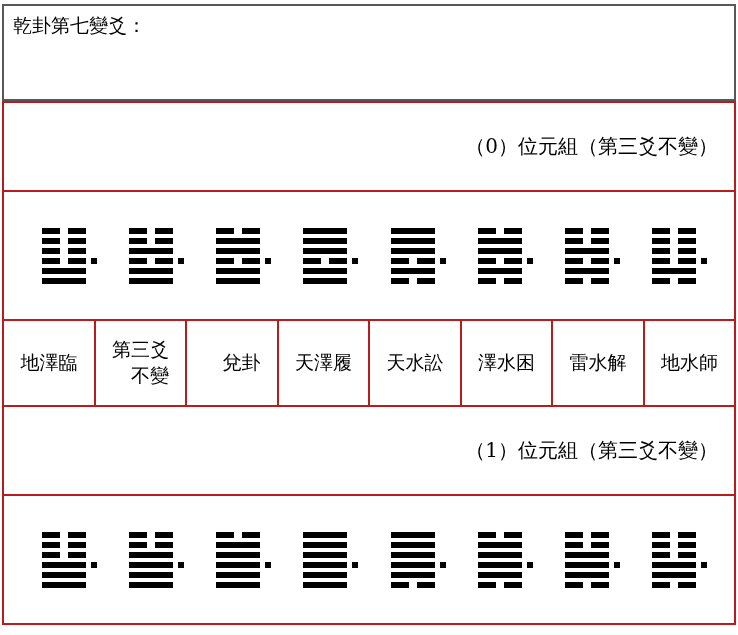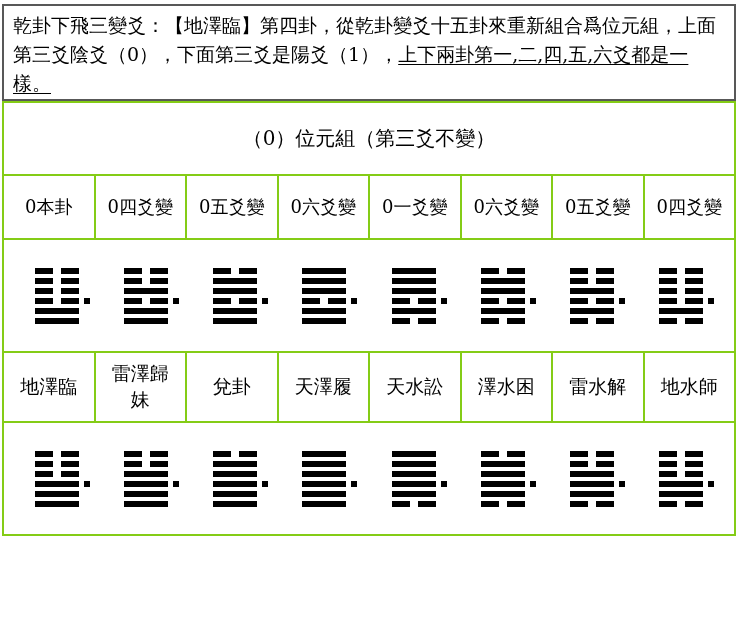--- a/index.html
+++ b/index.html
@@ -19,23 +19,23 @@
     line-height:29px;
     letter-spacing:0;
   }
   .u{text-decoration:underline;text-underline-offset:3px;}
   table.hex-table{
     width:734px;margin:0 2px;
     border-collapse:collapse;table-layout:fixed;
     border:2px solid #3d3d3d;
   }
   table.hex-table td{
-    border:2px solid #84cc16;
-    text-align:center;vertical-align:middle;
-    padding:8px;overflow:hidden;
+    border:2px solid #b91c1c;
+    text-align:right;vertical-align:middle;
+    padding:16px;overflow:hidden;
   }
   td.section-title{height:55px;font-size:20px;}
   td.label-cell{height:46px;font-size:18px;}
   td.hexes-cell{height:95px;}
   td.name-cell{height:50px;font-size:19px;}
   tr.last-names td.name-cell{height:66px;}
   .hexflex{display:flex;width:100%;}
   .hexcell{flex:1;display:flex;justify-content:center;align-items:center;}
   .hexagram{width:44px;}
   .hexline{position:relative;height:6px;margin-bottom:4px;background:#000;}
@@ -43,39 +43,29 @@
   .hexline.yin{background:transparent;display:flex;justify-content:space-between;}
   .hexline.yin::before,.hexline.yin::after{content:"";display:block;width:18px;height:6px;background:#000;}
   .dot{position:absolute;right:-11px;top:0;width:6px;height:6px;background:#000;}
 </style>
 </head>
 <body style="background: rgb(255, 255, 255); color: rgb(0, 0, 0);">
 
 <div class="page">
 
   <div class="header-box" style="border-color: rgb(88, 88, 88);">
-    <div><span>乾卦下飛三變爻：【地澤臨】第四卦，從乾卦變爻十五卦來重新組合爲位元組，上面第三爻陰爻（0），下面第三爻是陽爻（1），</span><span class="u">上下兩卦第一,二,四,五,六爻都是一樣。</span></div>
+    <div>乾卦第七變爻：</div>
   </div>
 
   <table class="hex-table">
     <tbody>
         <tr>
           <td class="section-title" colspan="8">（0）位元組（第三爻不變）</td>
         </tr>
         <tr>
-          <td class="label-cell">0本卦</td>
-          <td class="label-cell">0四爻變</td>
-          <td class="label-cell">0五爻變</td>
-          <td class="label-cell">0六爻變</td>
-          <td class="label-cell">0一爻變</td>
-          <td class="label-cell">0六爻變</td>
-          <td class="label-cell">0五爻變</td>
-          <td class="label-cell">0四爻變</td>
-        </tr>
-        <tr>
           <td class="hexes-cell" colspan="8">
             <div class="hexflex">
               <div class="hexcell">
                 <div class="hexagram">
                   <div class="hexline yin"></div>
                   <div class="hexline yin"></div>
                   <div class="hexline yin"></div>
                   <div class="hexline yin">
                     <span class="dot" style="background: rgb(0, 0, 0);"></span>
                   </div>
@@ -165,29 +155,32 @@
                   </div>
                   <div class="hexline yang" style="background: rgb(0, 0, 0);"></div>
                   <div class="hexline yin"></div>
                 </div>
               </div>
             </div>
           </td>
         </tr>
         <tr>
           <td class="name-cell">地澤臨</td>
-          <td class="name-cell">雷澤歸妹</td>
+          <td class="name-cell">第三爻不變</td>
           <td class="name-cell">兌卦</td>
           <td class="name-cell">天澤履</td>
           <td class="name-cell">天水訟</td>
           <td class="name-cell">澤水困</td>
           <td class="name-cell">雷水解</td>
           <td class="name-cell">地水師</td>
         </tr>
         <tr>
+          <td class="section-title" colspan="8">（1）位元組（第三爻不變）</td>
+        </tr>
+        <tr>
           <td class="hexes-cell" colspan="8">
             <div class="hexflex">
               <div class="hexcell">
                 <div class="hexagram">
                   <div class="hexline yin"></div>
                   <div class="hexline yin"></div>
                   <div class="hexline yin"></div>
                   <div class="hexline yang" style="background: rgb(0, 0, 0);">
                     <span class="dot" style="background: rgb(0, 0, 0);"></span>
                   </div>

